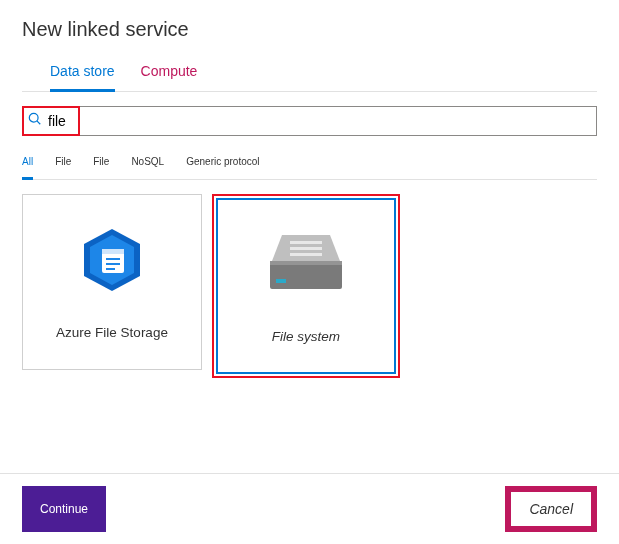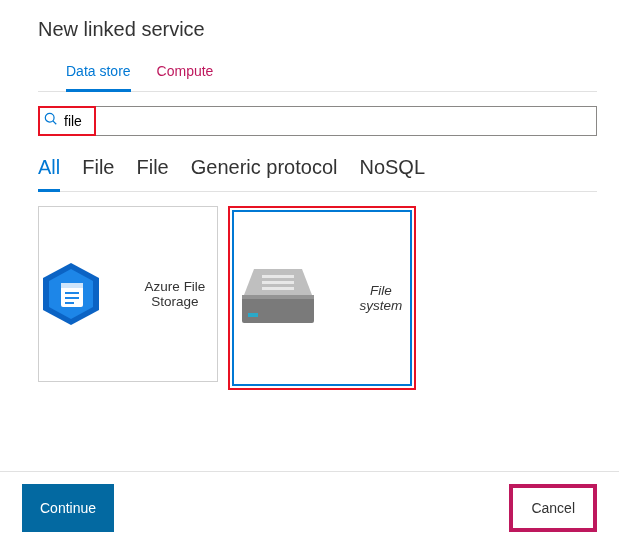--- a/index.html
+++ b/index.html
@@ -4,21 +4,21 @@
 <style>
   * { box-sizing: border-box; margin: 0; padding: 0; }
   body {
     font-family: "Segoe UI", Arial, sans-serif;
     background: #fff;
     width: 619px;
     height: 544px;
     position: relative;
     color: #323130;
   }
-  .panel { padding: 18px 22px 0 38px; }
+  .panel { padding: 18px 22px 0 22px; }
   .title { font-size: 20px; font-weight: 400; color: #333; margin-bottom: 18px; }
   .tabs { display: flex; gap: 26px; border-bottom: 1px solid #e1e1e1; }
   .tab { font-size: 14px; padding: 4px 0 10px 0; cursor: pointer; color: #be185d; }
   .tab.active { color: #0078d4; border-bottom: 3px solid #0078d4; margin-bottom: -1px; margin-left: 28px; }
 
   .search-row { margin-top: 14px; }
   .search-wrap {
     display: flex; align-items: center;
     border: 1px solid #8a8886;
     height: 30px;
@@ -26,50 +26,50 @@
   }
   .search-input {
     border: none; outline: none; flex: 1;
     font-size: 14px; padding-left: 6px;
     height: 26px;
   }
   .hl-red-input { border: 2px solid #e81123; display: inline-flex; align-items: center; height: 30px; padding: 0 4px; }
   .search-group { display: flex; align-items: stretch; }
 
   .filter-tabs { display: flex; gap: 22px; margin-top: 18px; border-bottom: 1px solid #e1e1e1; }
-  .ftab { font-size: 20px; padding: 2px 0 10px 0; cursor: pointer; color: #333; }
+  .ftab { font-size: 10px; padding: 2px 0 10px 0; cursor: pointer; color: #333; }
   .ftab.active { color: #0078d4; border-bottom: 3px solid #0078d4; margin-bottom: -1px; }
 
   .cards { display: flex; gap: 10px; margin-top: 14px; }
   .card {
     width: 180px; height: 176px;
     border: 1px solid #cfcfcf;
-    display: flex; flex-direction: row;
+    display: flex; flex-direction: column;
     align-items: center; justify-content: center;
     font-size: 13.5px; color: #333;
     gap: 30px;
     cursor: pointer;
   }
   .card.selected { border: 2px solid #0078d4; }
   .card-hl { border: 2px solid #e81123; padding: 2px; font-style: italic; }
   .card-label { text-align: center; }
 
   .footer {
     position: absolute; left: 0; right: 0; bottom: 12px;
     border-top: 1px solid #e1e1e1;
     padding: 12px 22px 0 22px;
     display: flex; justify-content: space-between;
   }
   .btn-primary {
-    background: #0369a1; color: #fff; border: none;
-    font-size: 14px; padding: 16px 18px; cursor: pointer;
+    background: #4c1d95; color: #fff; border: none;
+    font-size: 12px; padding: 16px 18px; cursor: pointer;
   }
   .btn-secondary {
-    background: #fff; color: #333; border: 4px solid #be185d;
-    font-size: 14px; padding: 5px 18px; cursor: pointer;
+    background: #fff; color: #333; border: 6px solid #be185d;
+    font-size: 14px; padding: 5px 18px; cursor: pointer; font-style: italic;
   }
   .icon-box { height: 70px; display:flex; align-items:center; justify-content:center; }
 </style>
 </head>
 <body>
 
 <div class="panel">
   <div class="title">New linked service</div>
 
   <div class="tabs">
@@ -89,22 +89,22 @@
     </span>
     <div class="search-wrap" style="flex:1; border-left:none">
       <input class="search-input" style="opacity: 0;">
     </div>
   </div>
 
   <div class="filter-tabs">
     <div class="ftab active">All</div>
     <div class="ftab">File</div>
     <div class="ftab">File</div>
+    <div class="ftab">NoSQL</div>
     <div class="ftab">Generic protocol</div>
-    <div class="ftab">NoSQL</div>
   </div>
 
   <div class="cards">
     <div class="card">
       <div class="icon-box">
         <svg width="64" height="70" viewBox="0 0 64 70">
           <polygon points="32,4 60,19 60,51 32,66 4,51 4,19" fill="#0b63c4"></polygon>
           <polygon points="32,10 54,22 54,48 32,60 10,48 10,22" fill="#1d86e8"></polygon>
           <rect x="22" y="24" width="22" height="24" rx="2" fill="#fff"></rect>
           <rect x="22" y="24" width="22" height="5" fill="#cfe5fb"></rect>

